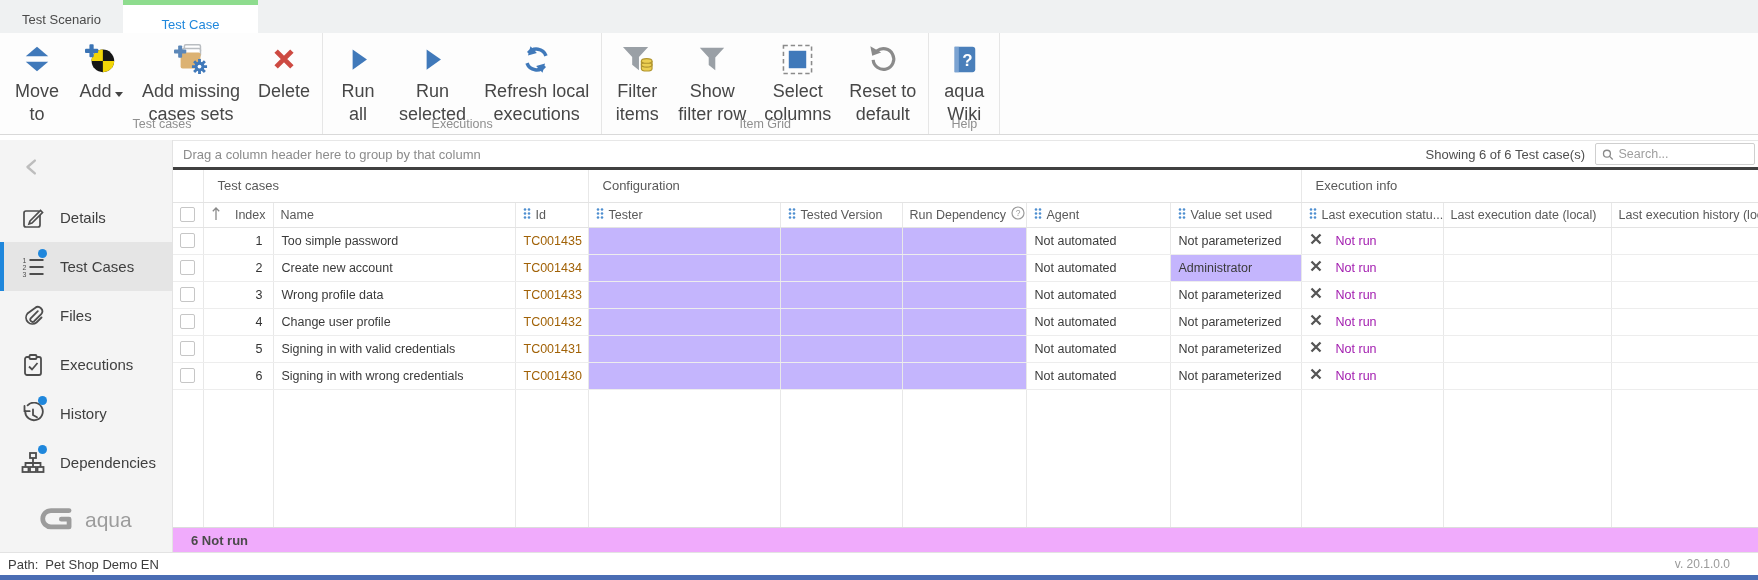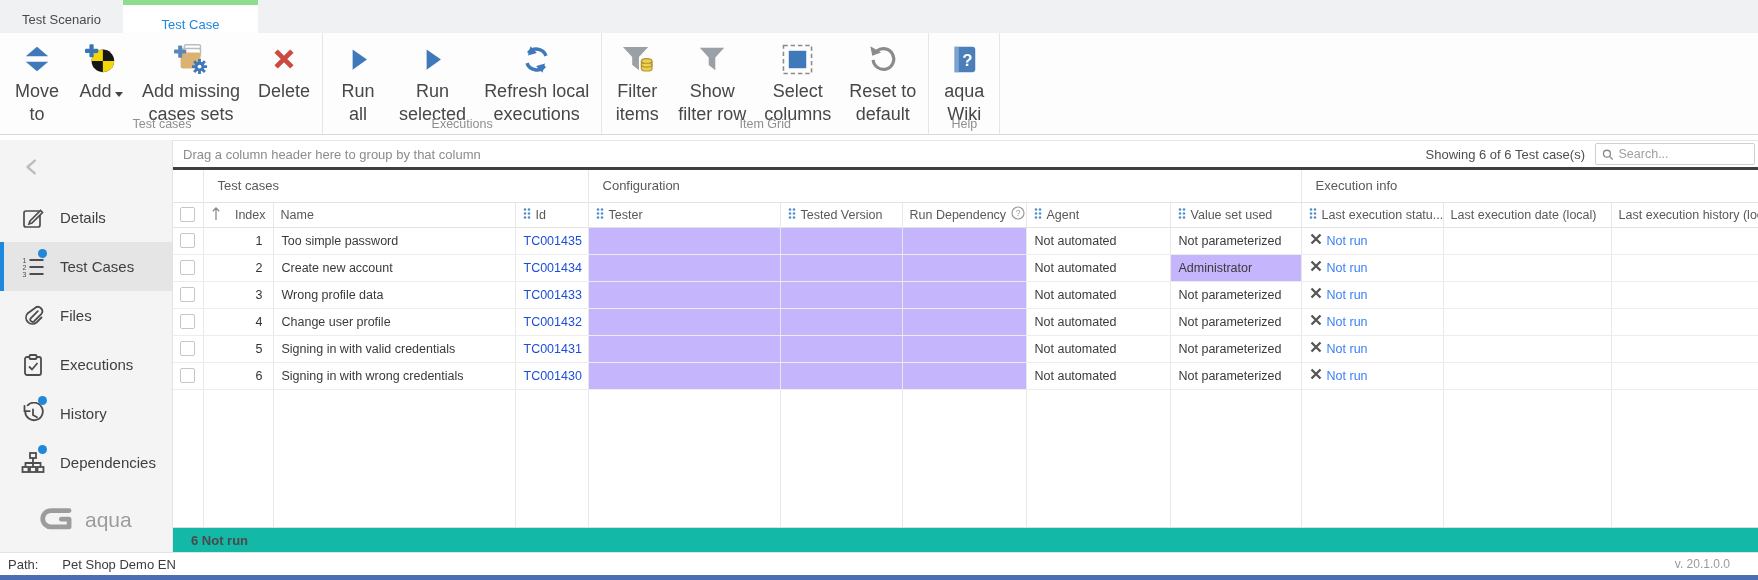--- a/index.html
+++ b/index.html
@@ -45,30 +45,30 @@
   table{border-collapse:collapse;table-layout:fixed;width:1586px}
   th,td{border-right:1px solid #e8e8e8;overflow:hidden;white-space:nowrap}
   tr.grp th{height:32px;border-bottom:1px solid #e3e3e3;font-weight:normal;text-align:left;padding-left:14px;font-size:13px;color:#595959}
   tr.cols th{height:25px;border-bottom:1px solid #e3e3e3;font-weight:normal;font-size:12.5px;color:#595959;padding:0 7px;text-align:left}
   tr.cols th .hd{display:flex;align-items:center;gap:5px}
   tr.cols th .hd.between{justify-content:space-between}
   tbody td{height:27px;border-bottom:1px solid #ededed;font-size:12.5px;color:#3a3a3a;padding:0 8px}
   tr.filler td{border-bottom:none;height:138px}
   td.yellow{background:#c4b5fd}
   td.idx{text-align:right;padding-right:10px;color:#333}
-  .idlink{color:#1d4ed8;cursor:pointer}
+  .idlink{color:#a16207;cursor:pointer}
   td.sel,th.sel{text-align:center;padding:0}
   .cb{display:inline-block;width:15px;height:15px;border:1px solid #c6c6c6;border-radius:2px;background:#fff;vertical-align:middle}
-  .statcell{display:flex;align-items:center;gap:5px;color:#3b82f6}
-
-  .summary{height:26px;background:#14b8a6;border-top:1px solid #dcdcdc;display:flex;align-items:center;padding-left:18px;font-size:13px;font-weight:bold;color:#4a4a4a;flex:0 0 auto}
+  .statcell{display:flex;align-items:center;gap:14px;color:#a21caf}
+
+  .summary{height:26px;background:#f0abfc;border-top:1px solid #dcdcdc;display:flex;align-items:center;padding-left:18px;font-size:13px;font-weight:bold;color:#4a4a4a;flex:0 0 auto}
 
   
   .statusbar{height:23px;border-top:1px solid #e3e3e3;display:flex;align-items:center;padding:0 28px 0 8px;font-size:13px;color:#3c3c3c;background:#fff;flex:0 0 auto}
-  .statusbar .pv{margin-left:24px}
+  .statusbar .pv{margin-left:7px}
   .version{margin-left:auto;color:#9a9a9a;font-size:12px}
   .accent{height:5px;background:#4a6db4;flex:0 0 auto}
 </style>
 </head>
 <body>
 
 <div id="app">
 
   <div class="tabbar">
     <div class="tab inactive">Test Scenario</div>

